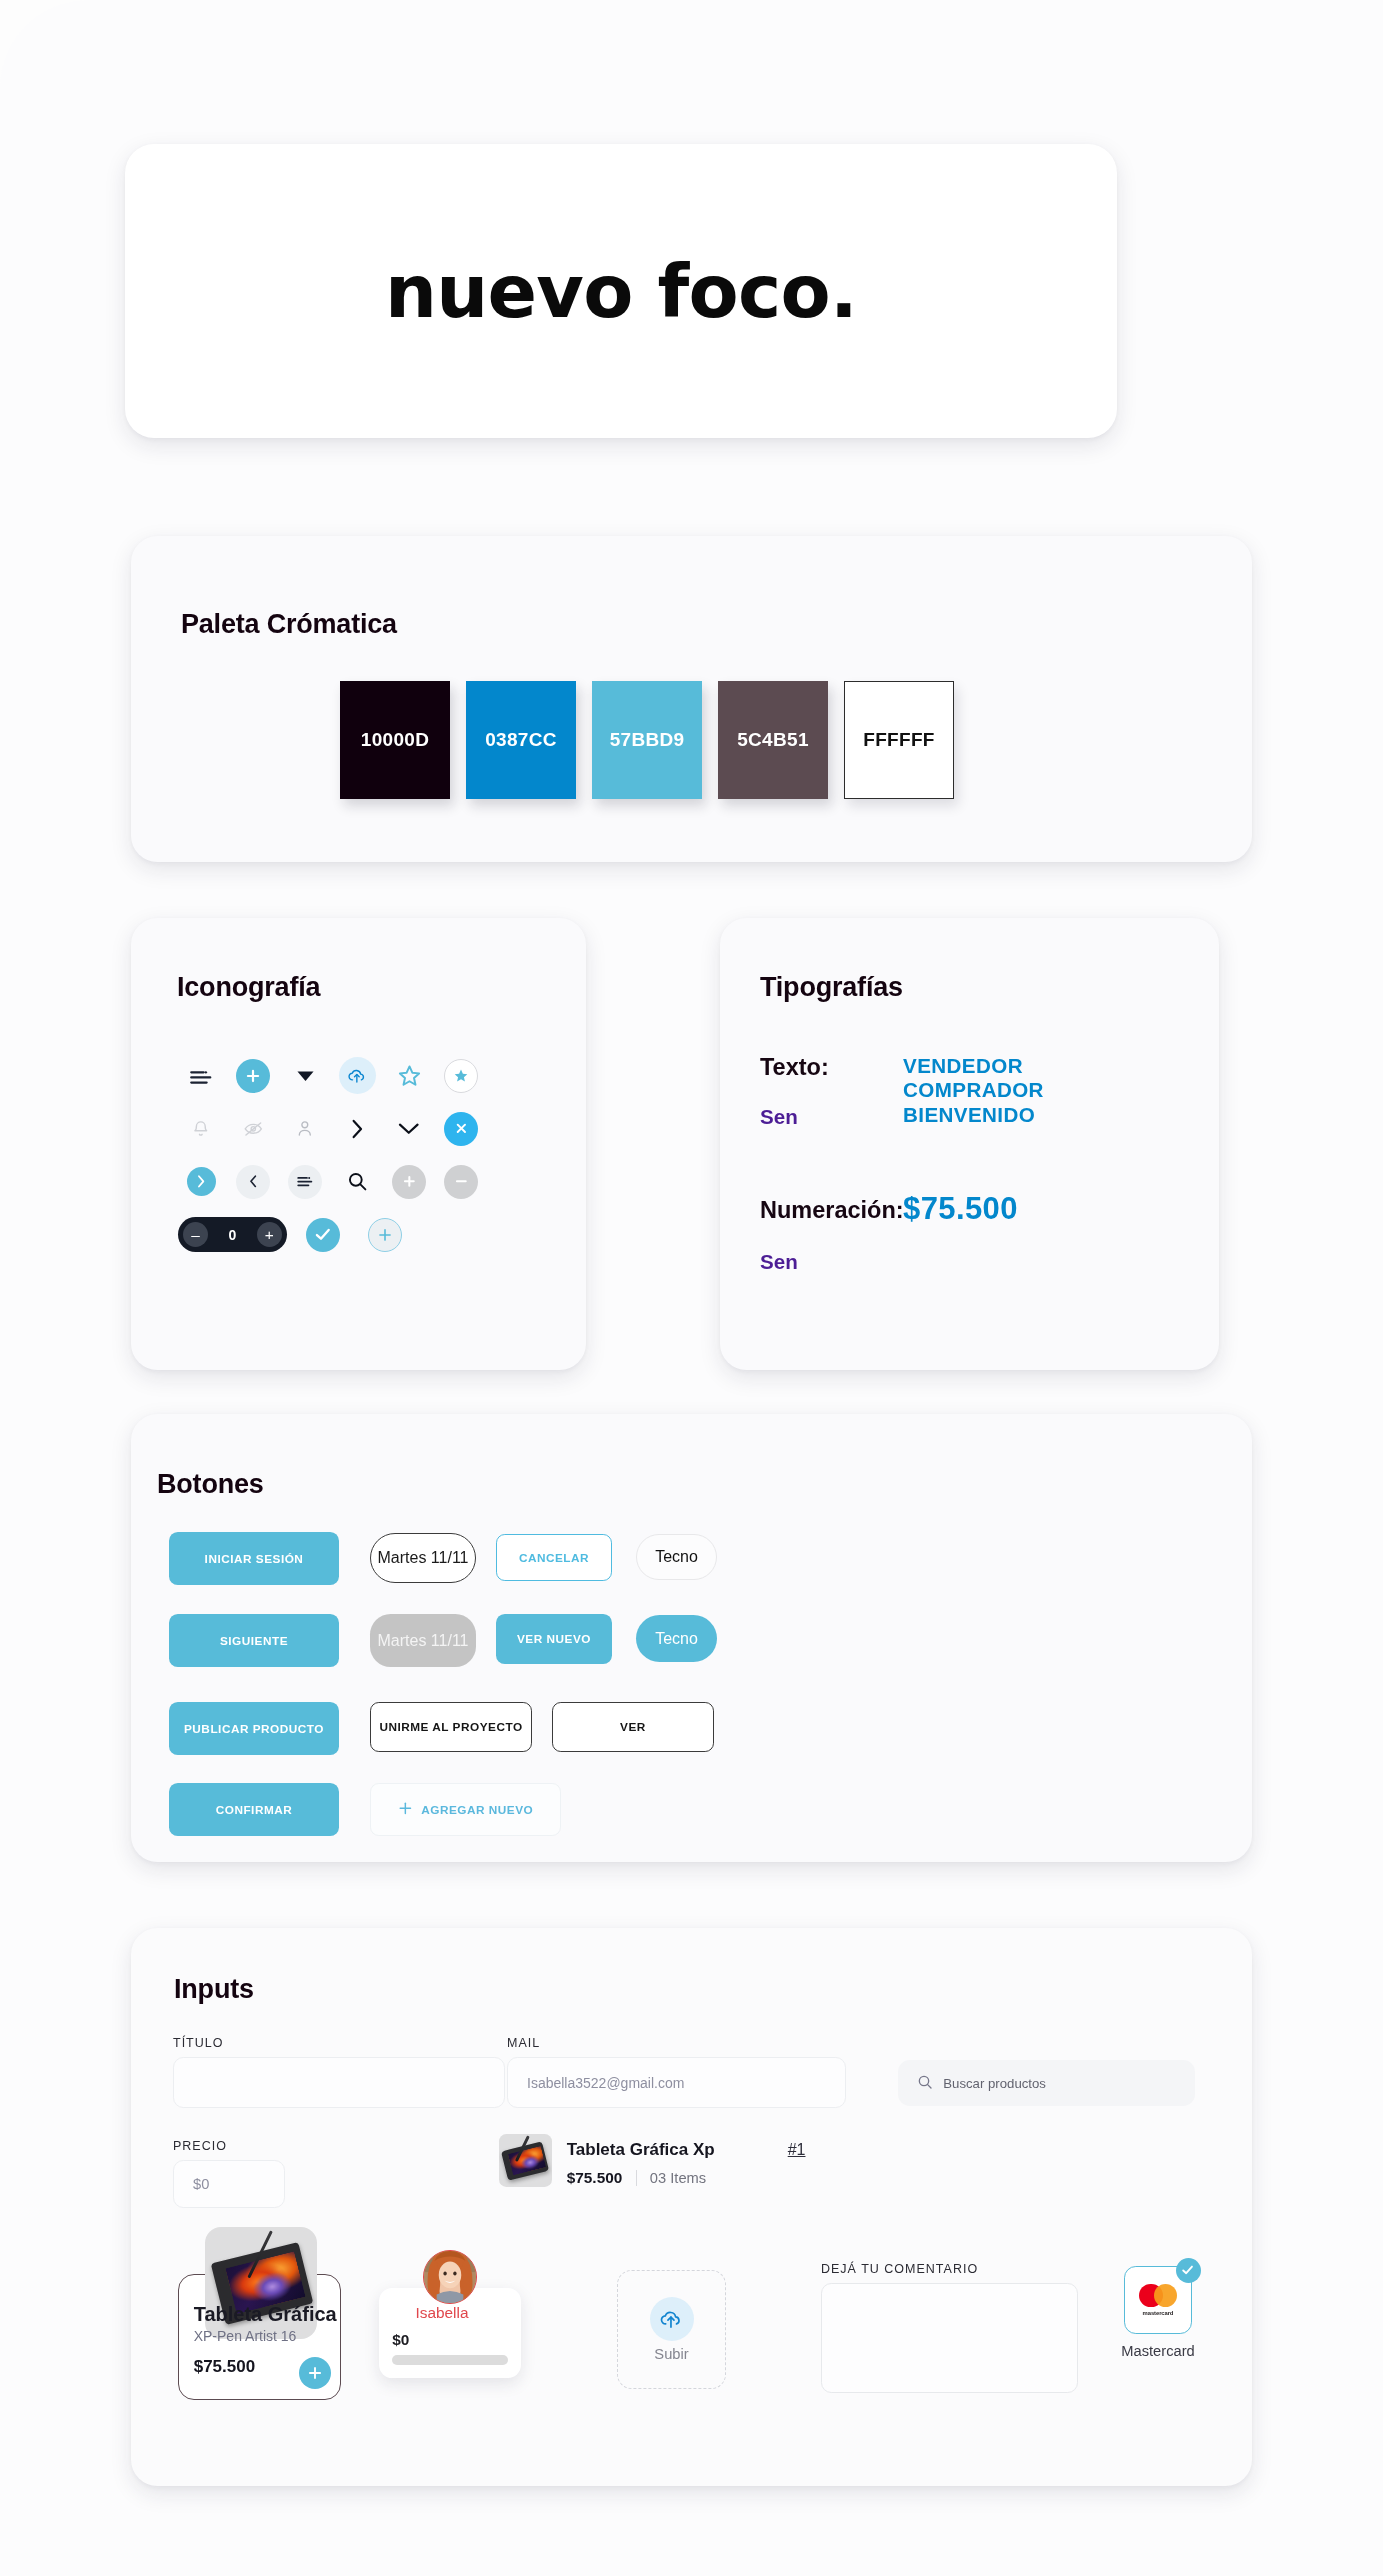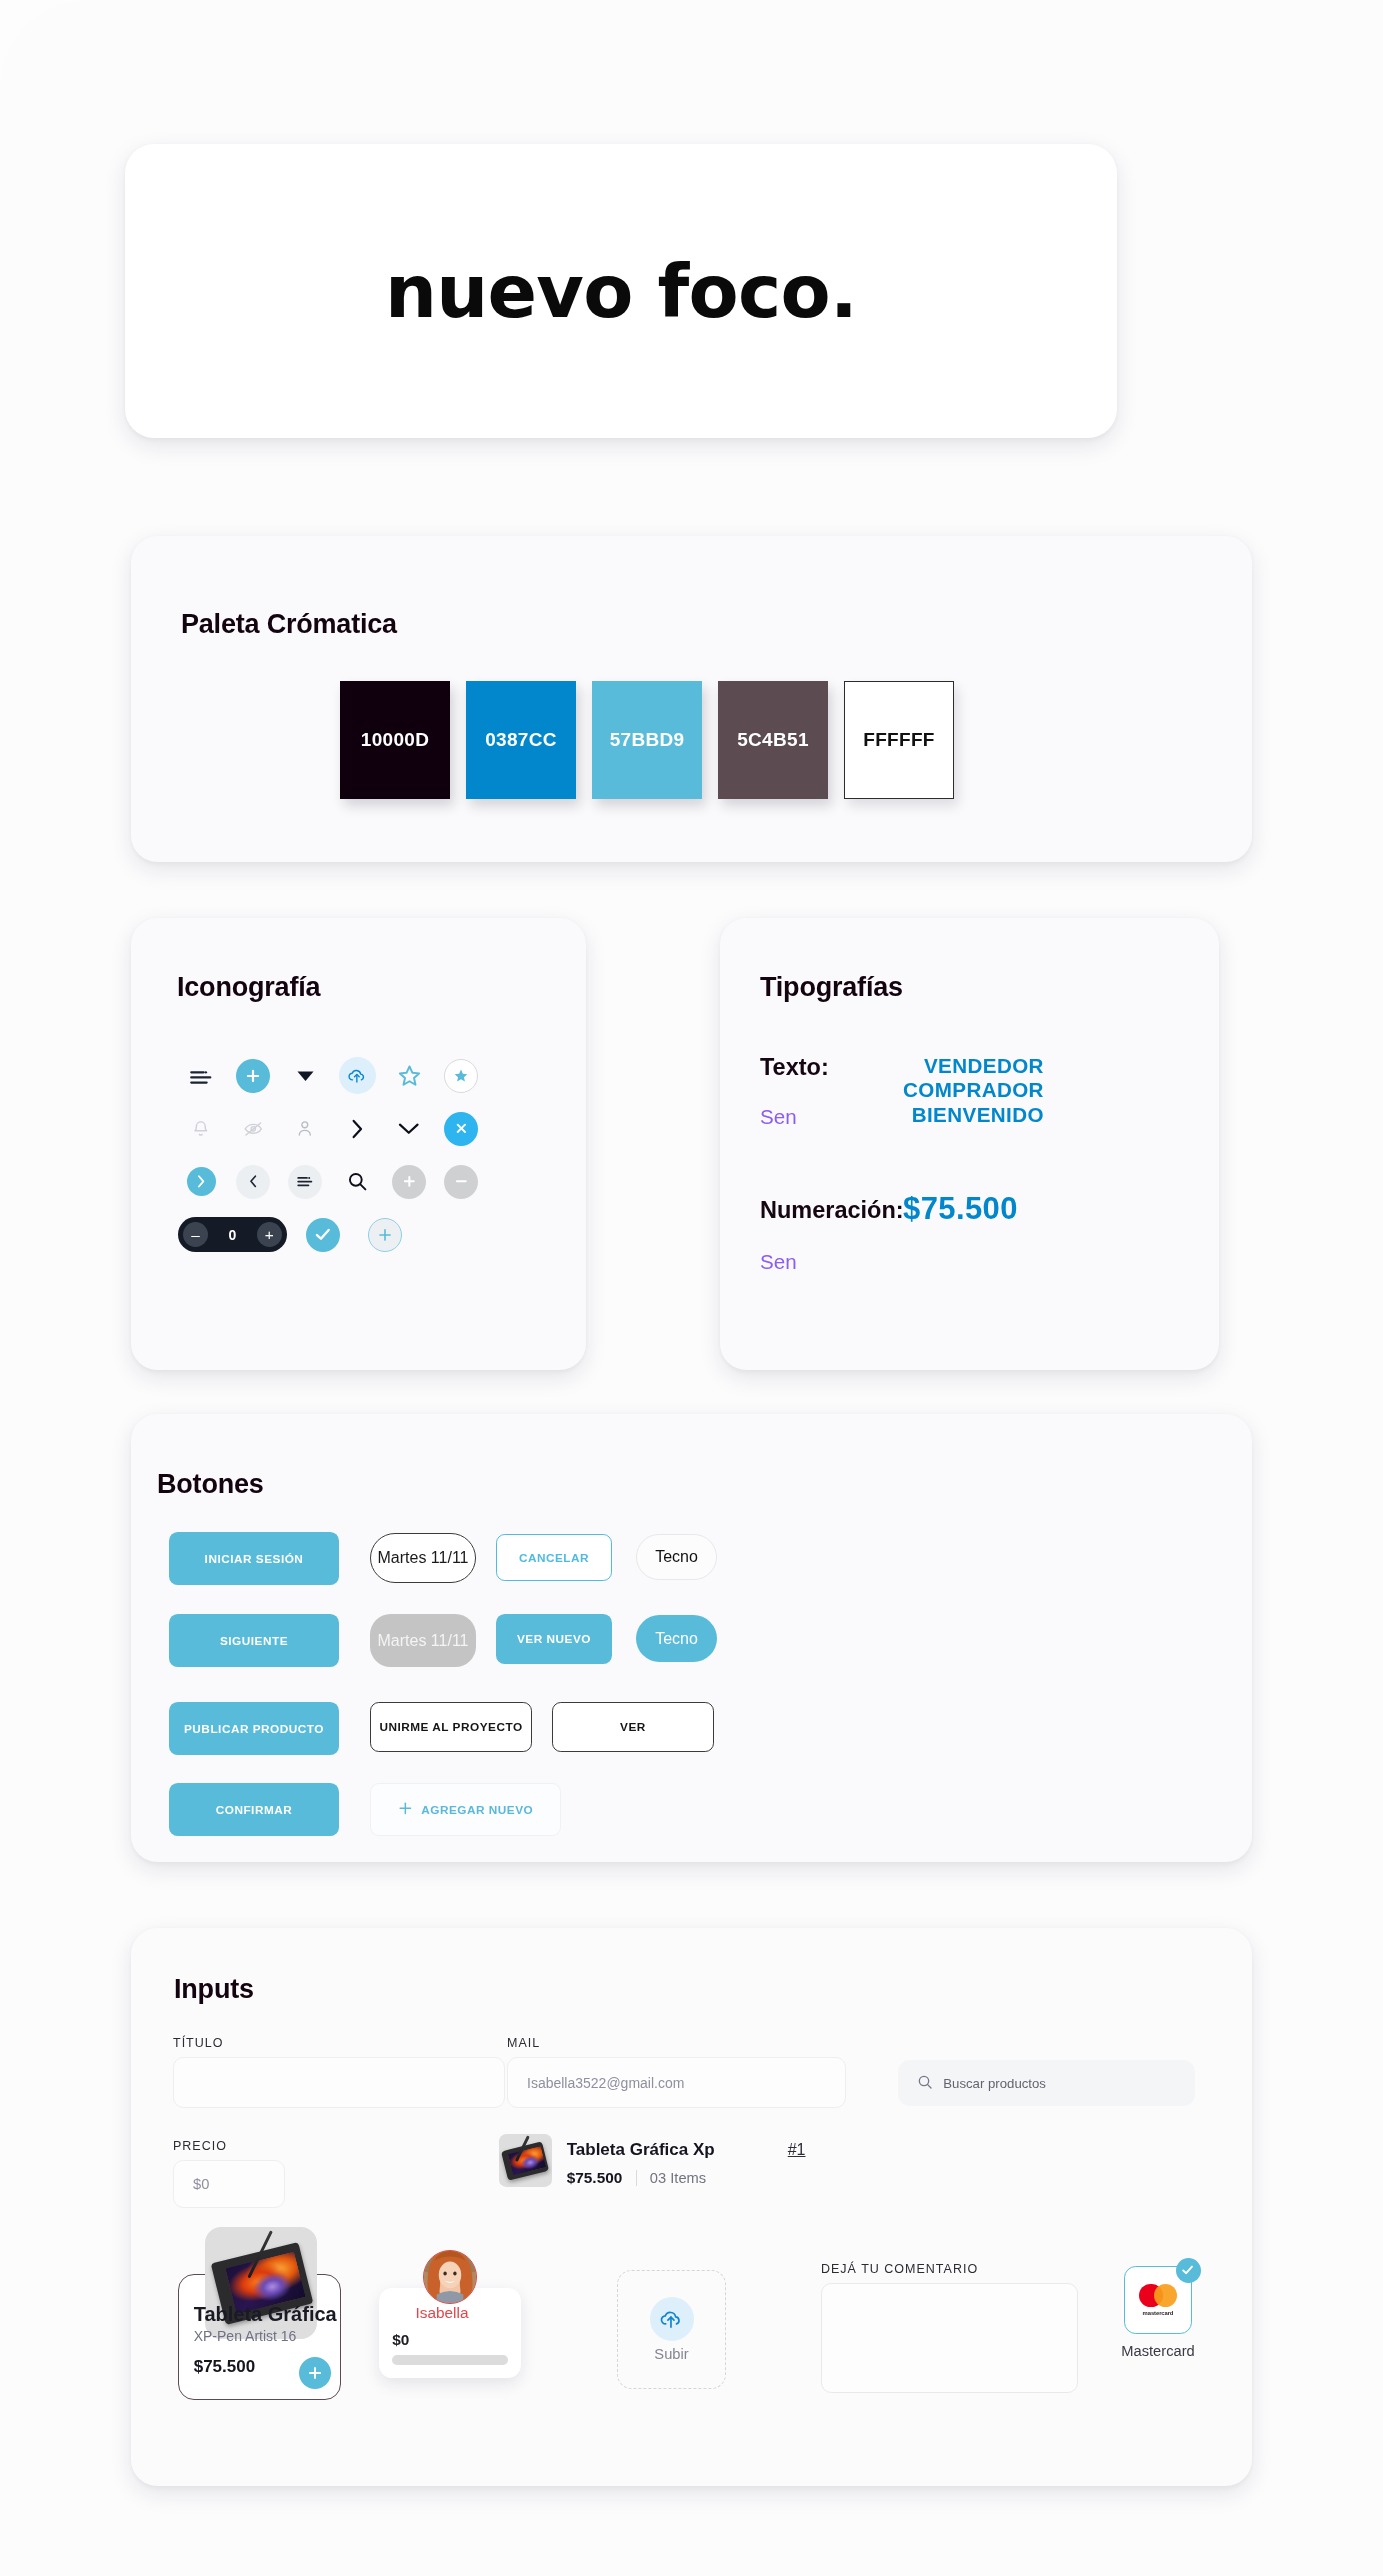--- a/index.html
+++ b/index.html
@@ -91,21 +91,21 @@
     display:flex; align-items:center; justify-content:center;
     font-size:15.4px; line-height:1; font-weight:400;
   }
   #stepper .sval { color:#fff; font-size:14px; font-weight:700; }
 
   
   #typo-card { left: 720px; top: 918px; width: 499px; height: 452px; }
   #typo-card .card-title { position: absolute; left: 40px; top: 54px; }
   .typo-row { position:absolute; display:flex; }
   .typo-label { font-size:23.5px; font-weight:700; color:#160612; }
-  .typo-sub { font-size:20.6px; font-weight:400; color:#8b5cf6; }
+  .typo-sub { font-size:20.6px; font-weight:700; color:#4c1d95; }
   .typo-sample {
     color:#0387cc; font-weight:700; letter-spacing:0.4px; line-height:1.18;
   }
 
   
   #buttons-card { left: 131px; top: 1414px; width: 1121px; height: 448px; }
   #buttons-card .card-title { position: absolute; left: 26px; top: 55px; }
   .btn {
     display:flex; align-items:center; justify-content:center;
     position:absolute;
@@ -440,21 +440,21 @@
 </div>
 
 <div class="card" id="typo-card">
   <div class="card-title">Tipografías</div>
 
   <div class="typo-row" style="left:40px; top:136px;">
     <div style="width:143px;">
       <div class="typo-label">Texto:</div>
       <div class="typo-sub" style="margin-top:24px;">Sen</div>
     </div>
-    <div class="typo-sample" style="font-size:20.6px;text-align:right;">
+    <div class="typo-sample" style="font-size:20.6px;">
       <div>VENDEDOR</div>
       <div>COMPRADOR</div>
       <div>BIENVENIDO</div>
     </div>
   </div>
 
   <div class="typo-row" style="left:40px; top:279px;">
     <div style="width:143px;">
       <div class="typo-label">Numeración:</div>
       <div class="typo-sub" style="margin-top:26.4px;">Sen</div>

